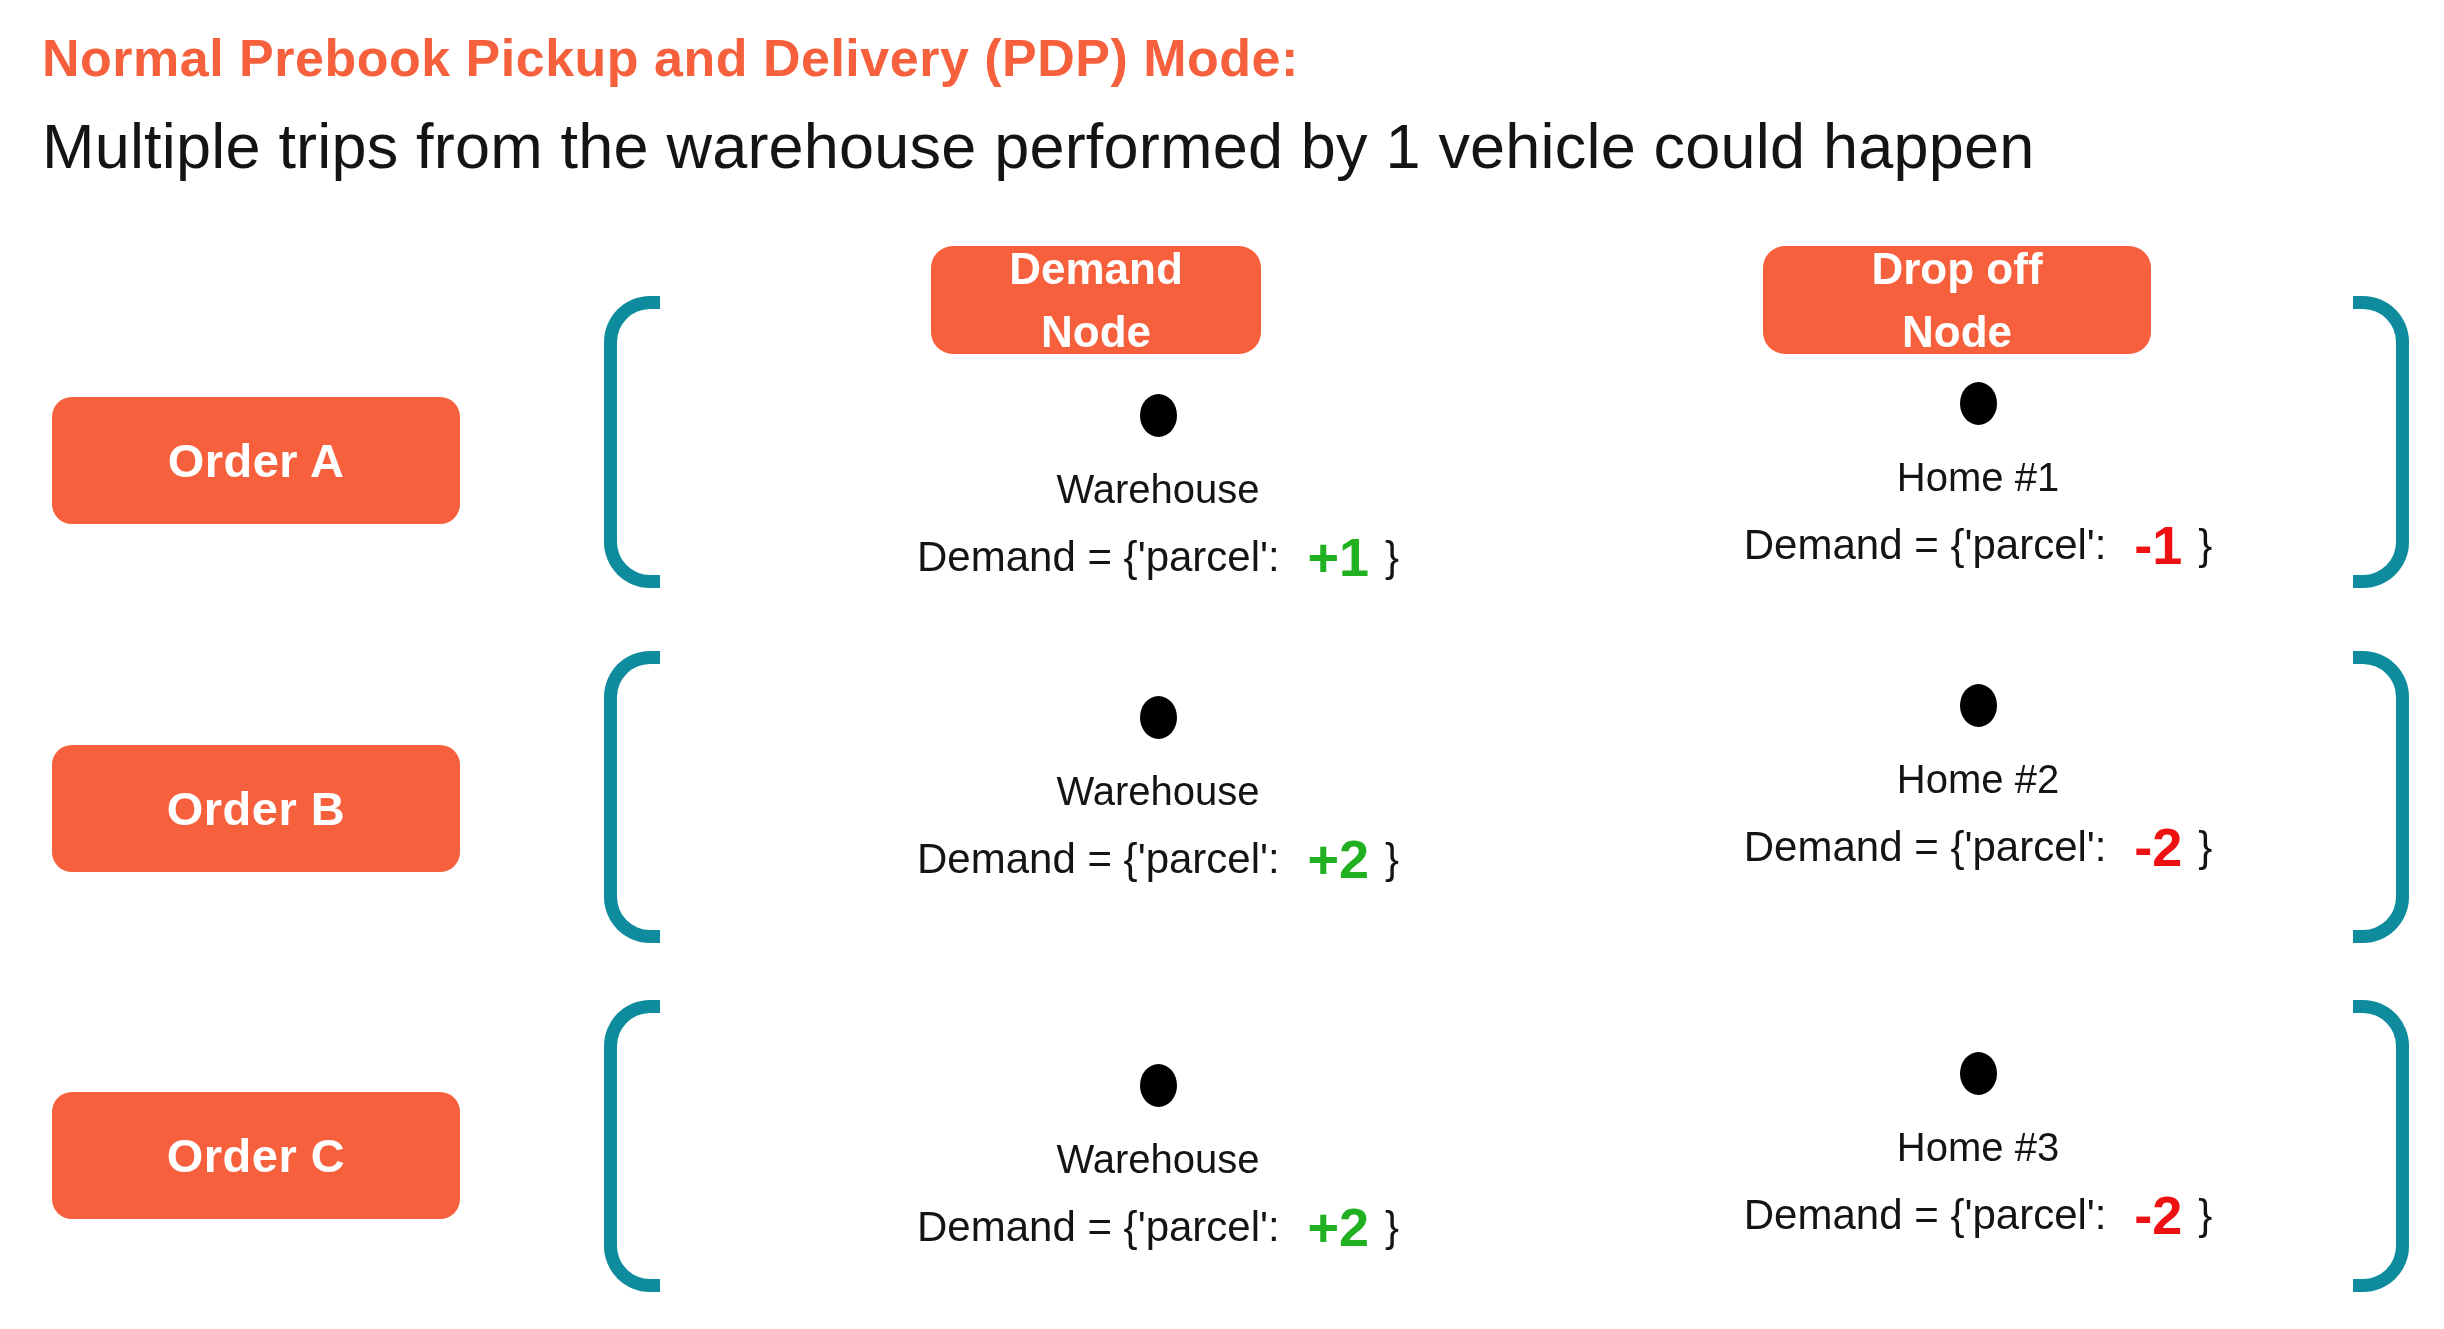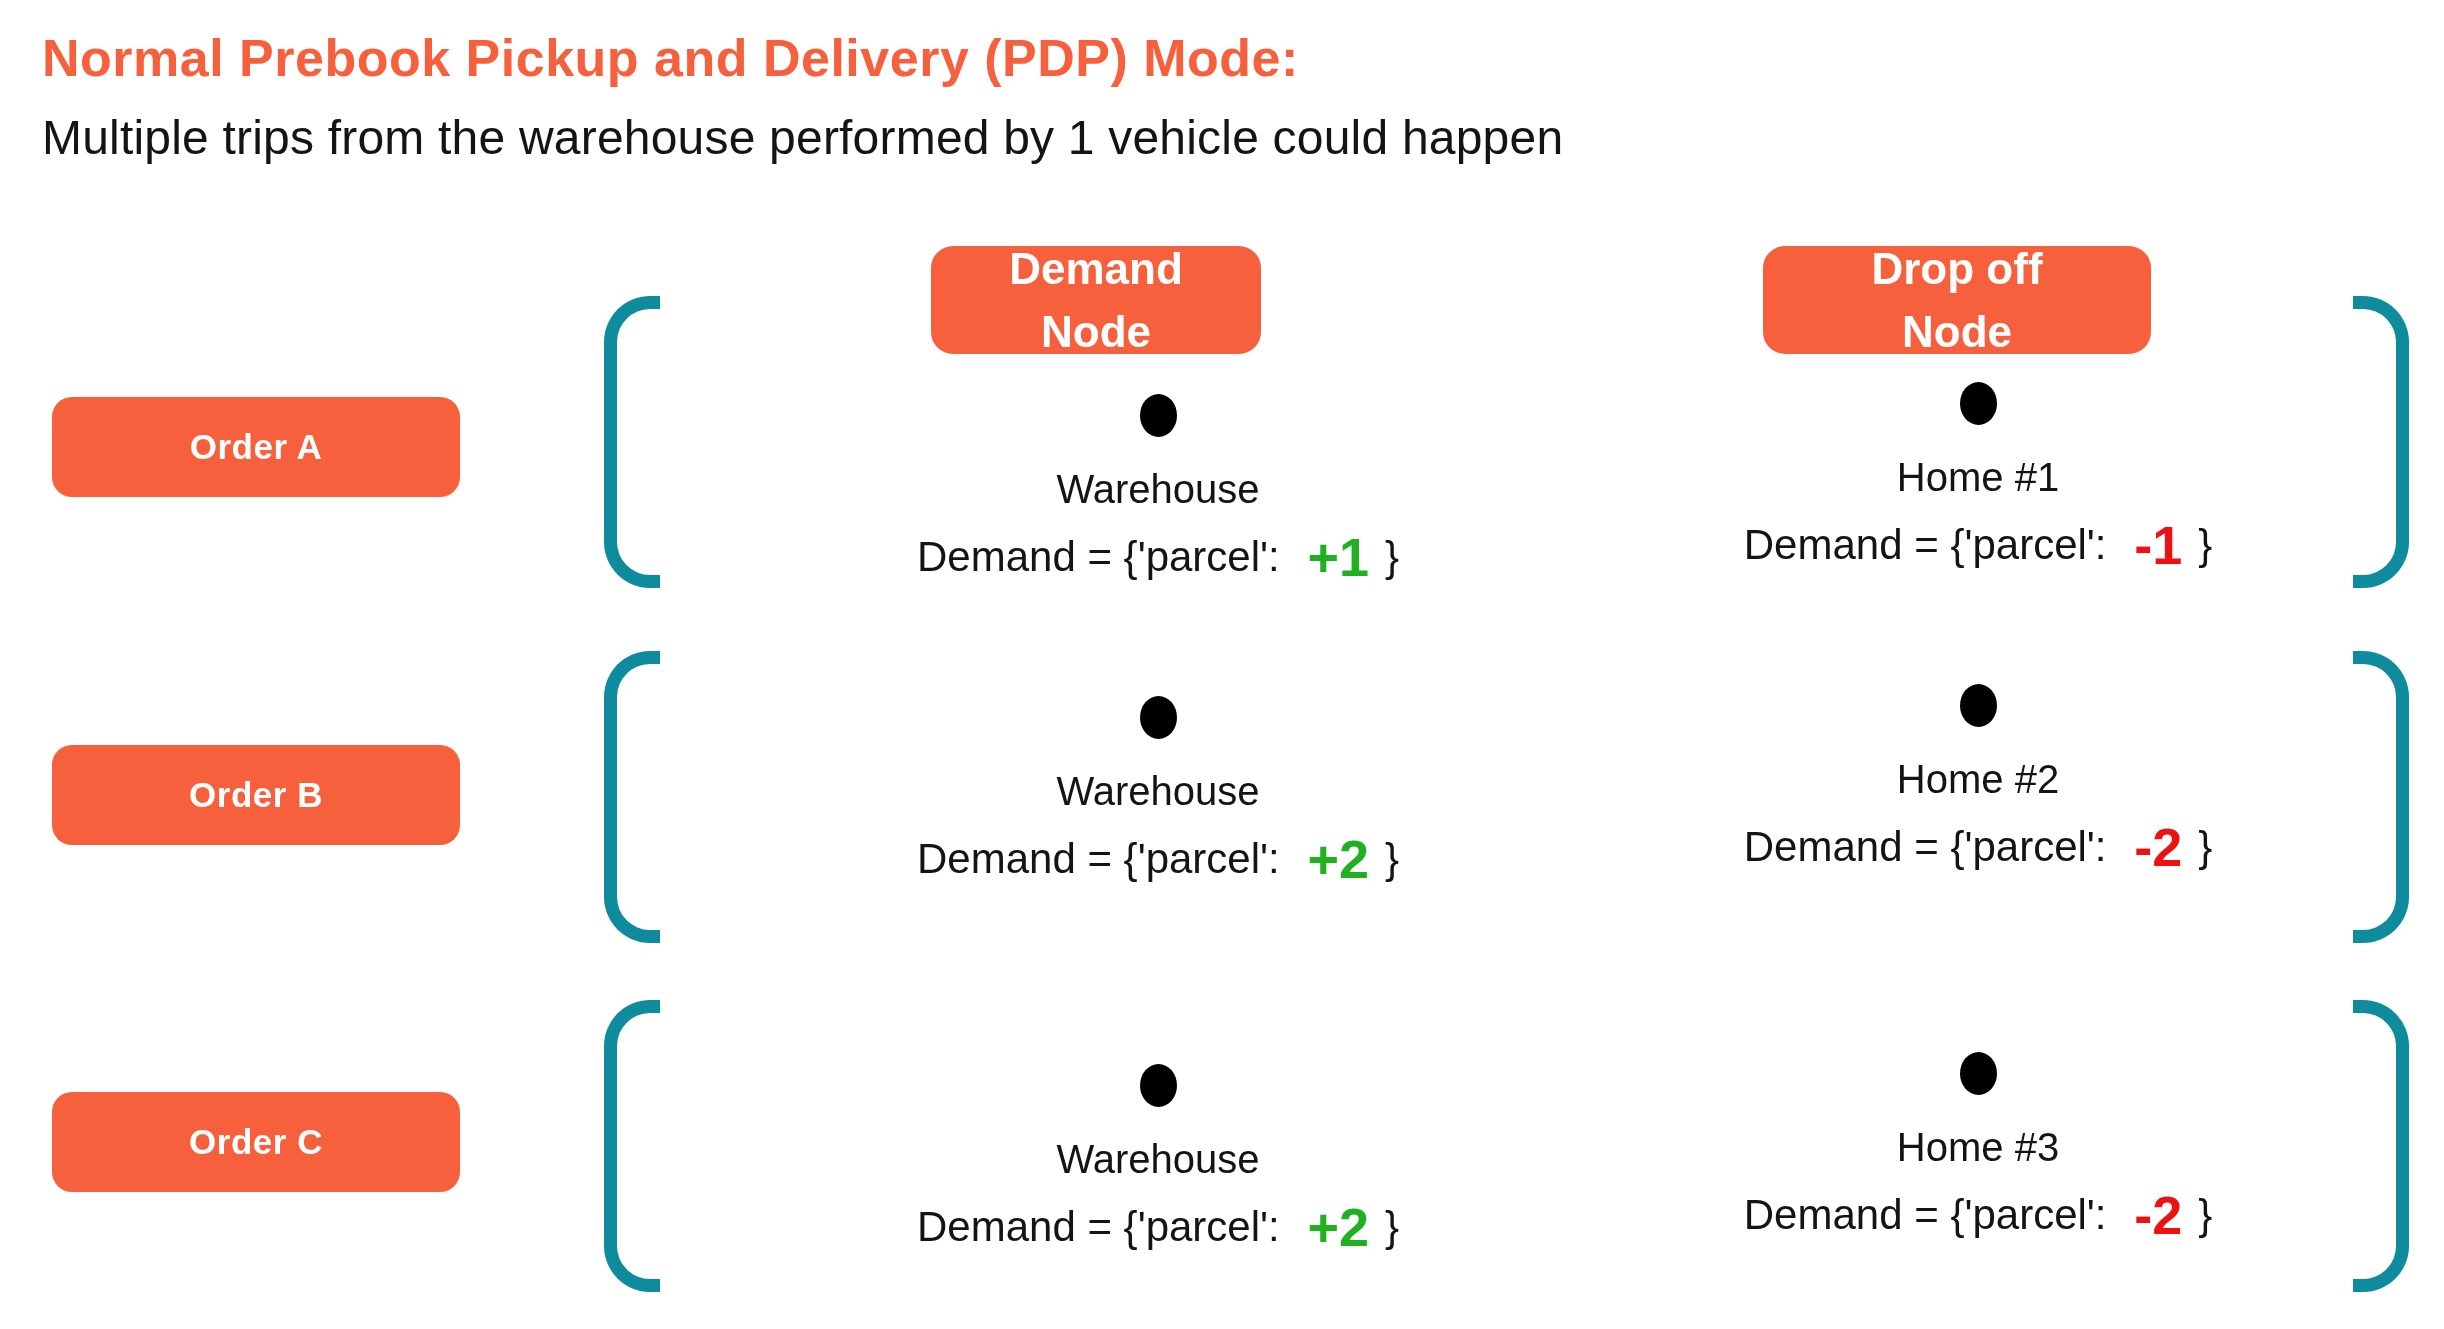--- a/index.html
+++ b/index.html
@@ -17,39 +17,39 @@
   }
   .abs{position:absolute;}
 
   
   .title{
     left:24px;top:10px;width:2300px;
     font-size:52px;font-weight:800;color:var(--orange);letter-spacing:.5px;
   }
   .subtitle{
     left:24px;top:92px;width:2300px;
-    font-size:48px;font-weight:400;color:var(--ink);letter-spacing:.2px;
+    font-size:63px;font-weight:400;color:var(--ink);letter-spacing:.2px;
   }
 
   
   .col-header{
     background:var(--orange);color:#ffffff;border-radius:22px;
     display:flex;flex-direction:column;justify-content:center;align-items:center;
     font-weight:800;font-size:44px;line-height:1.16;text-align:center;
     top:228px;height:108px;
   }
   .col-header.pickup{left:913px;width:330px;}
   .col-header.dropoff{left:1745px;width:388px;}
 
   
   .order-btn{
     background:var(--orange);color:#ffffff;border-radius:20px;
     display:flex;justify-content:center;align-items:center;
-    font-weight:800;font-size:35px;letter-spacing:.5px;
-    left:34px;width:408px;height:100px;
+    font-weight:800;font-size:47px;letter-spacing:.5px;
+    left:34px;width:408px;height:127px;
   }
   .order-btn.rA{top:379px;}
   .order-btn.rB{top:727px;}
   .order-btn.rC{top:1074px;}
 
   
   .bracket{
     width:56px;height:292px;border:13px solid var(--teal);
   }
   .bracket.left{border-right:none;border-radius:46px 0 0 46px;left:586px;}

